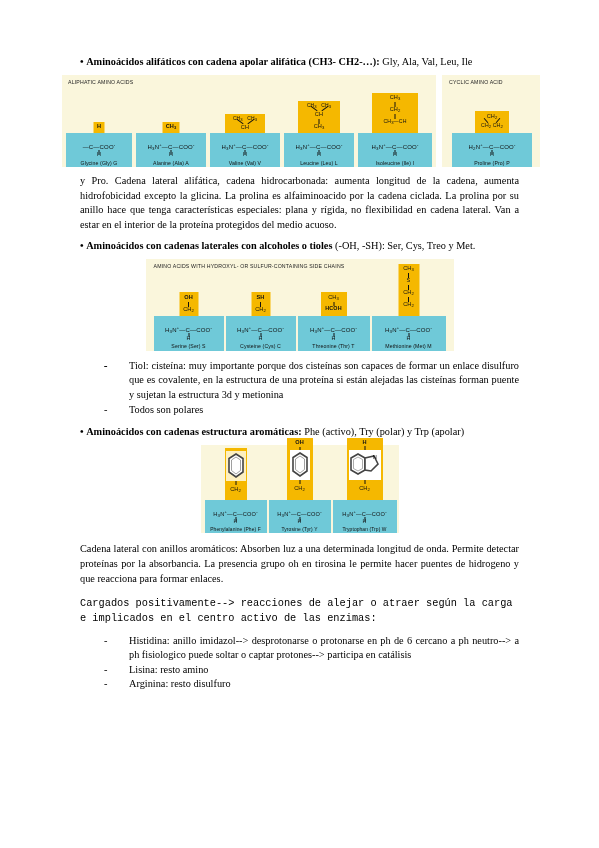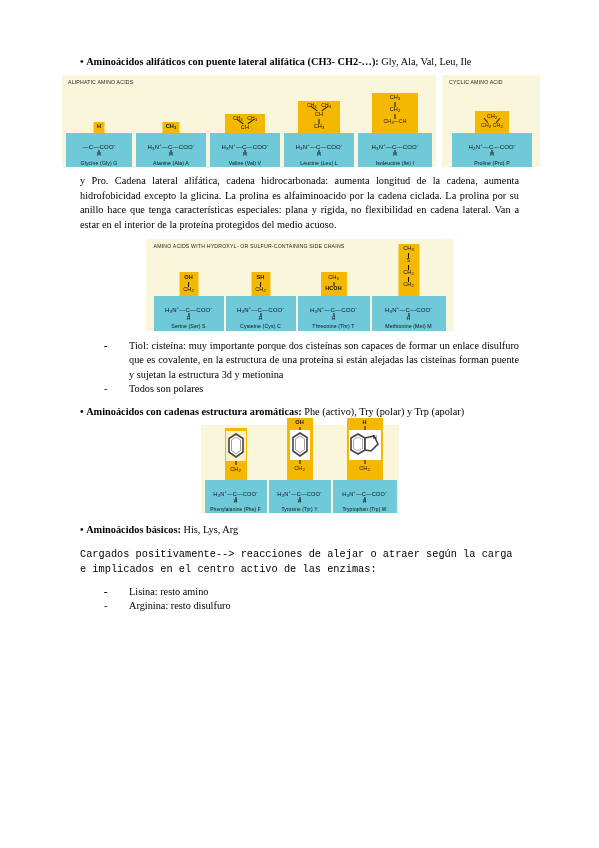--- a/index.html
+++ b/index.html
@@ -128,21 +128,21 @@
     width: 1px; background: #111;
   }
 </style>
 </head>
 <body>
 
 <div class="page">
 
   <p class="bullet-head">
     <span class="dot">•</span>
-    <b>Aminoácidos alifáticos con puente lateral alifática (CH3- CH2-…):</b><span> Gly, Ala, Val, Leu, Ile</span>
+    <b>Aminoácidos alifáticos con cadena apolar alifática (CH3- CH2-…):</b><span> Gly, Ala, Val, Leu, Ile</span>
   </p>
 
   <div style="position:relative;height:92px;margin:3px 0 7px -18px;width:478px;">
 
     <div class="fig" style="position:absolute;left:0;top:0;width:374px;height:92px;">
       <div class="cap-title" style="left:6px;top:4px;">ALIPHATIC AMINO ACIDS</div>
 
       <div class="col" style="left:4px;width:66px;">
         <div style="height:20px;position:relative;">
           <div class="side" style="position:absolute;left:50%;transform:translateX(-50%);bottom:0;width:11px;height:11px;">
@@ -248,20 +248,24 @@
           <div class="hline" style="height:4px;bottom:5px;"></div>
           <div class="hdown">H</div>
         </div>
         <div class="namebar">Proline (Pro) P</div>
       </div>
     </div>
   </div>
 
   <p class="para">y Pro. Cadena lateral alifática, cadena hidrocarbonada: aumenta longitud de la cadena, aumenta hidrofobicidad excepto la glicina. La prolina es alfaiminoacido por la cadena ciclada. La prolina por su anillo hace que tenga características especiales: plana y rígida, no flexibilidad en cadena lateral. Van a estar en el interior de la proteína protegidos del medio acuoso.</p>
 
+  <p class="bullet-head">
+    <span class="dot">•</span>
+    <b>Aminoácidos con cadenas laterales con alcoholes o tioles</b><span> (-OH, -SH): Ser, Cys, Treo y Met.</span>
+  </p>
 
   <div class="fig" style="position:relative;height:92px;width:308px;margin:5px auto 8px auto;">
     <div class="cap-title" style="left:8px;top:4px;">AMINO ACIDS WITH HYDROXYL- OR SULFUR-CONTAINING SIDE CHAINS</div>
 
     <div class="col" style="left:8px;width:70px;">
       <div style="height:26px;position:relative;">
         <div class="side" style="position:absolute;left:50%;transform:translateX(-50%);bottom:0;width:19px;height:24px;">
           <div class="sc" style="top:2px;font-weight:bold;">OH</div>
           <div class="vbond" style="height:5px;top:10px;"></div>
           <div class="sc" style="top:14px;">CH<span class="sub">2</span></div>
@@ -411,27 +415,24 @@
       <div class="vbond" style="height:3px;bottom:30.5px;"></div>
       <div class="back">
         <div class="bb" style="font-size:5.6px;">H<span class="sub">3</span>N<span class="sup">+</span>—C—COO<span class="sup">-</span></div>
         <div class="hline" style="height:4px;bottom:5px;"></div>
         <div class="hdown">H</div>
       </div>
       <div class="namebar" style="font-size:4.9px;">Tryptophan (Trp) W</div>
     </div>
   </div>
 
-
-  <p class="bullet-head" style="margin-top:10px;">
-    <span class="dot">•</span>
-    <b>Aminoácidos básicos:</b><span> His, Lys, Arg</span>
-  </p>
+  <p class="para">Cadena lateral con anillos aromáticos: Absorben luz a una determinada longitud de onda. Permite detectar proteínas por la absorbancia. La presencia grupo oh en tirosina le permite hacer puentes de hidrogeno y que reacciona para formar enlaces.</p>
+
 
   <p class="para nojust" style="margin-top:10px;">Cargados positivamente--&gt; reacciones de alejar o atraer según la carga e implicados en el centro activo de las enzimas:</p>
 
   <ul class="dashlist" style="margin-top:8px;">
-    <li><span class="dash">-</span></li>
+    <li><span class="dash">-</span><span>Histidina: anillo imidazol--&gt; desprotonarse o protonarse en ph de 6 cercano a ph neutro--&gt; a ph fisiologico puede soltar o captar protones--&gt; participa en catálisis</span></li>
     <li class="tight"><span class="dash">-</span><span>Lisina: resto amino</span></li>
     <li class="tight"><span class="dash">-</span><span>Arginina: resto disulfuro</span></li>
   </ul>
 
 </div>
 
 </body></html>

